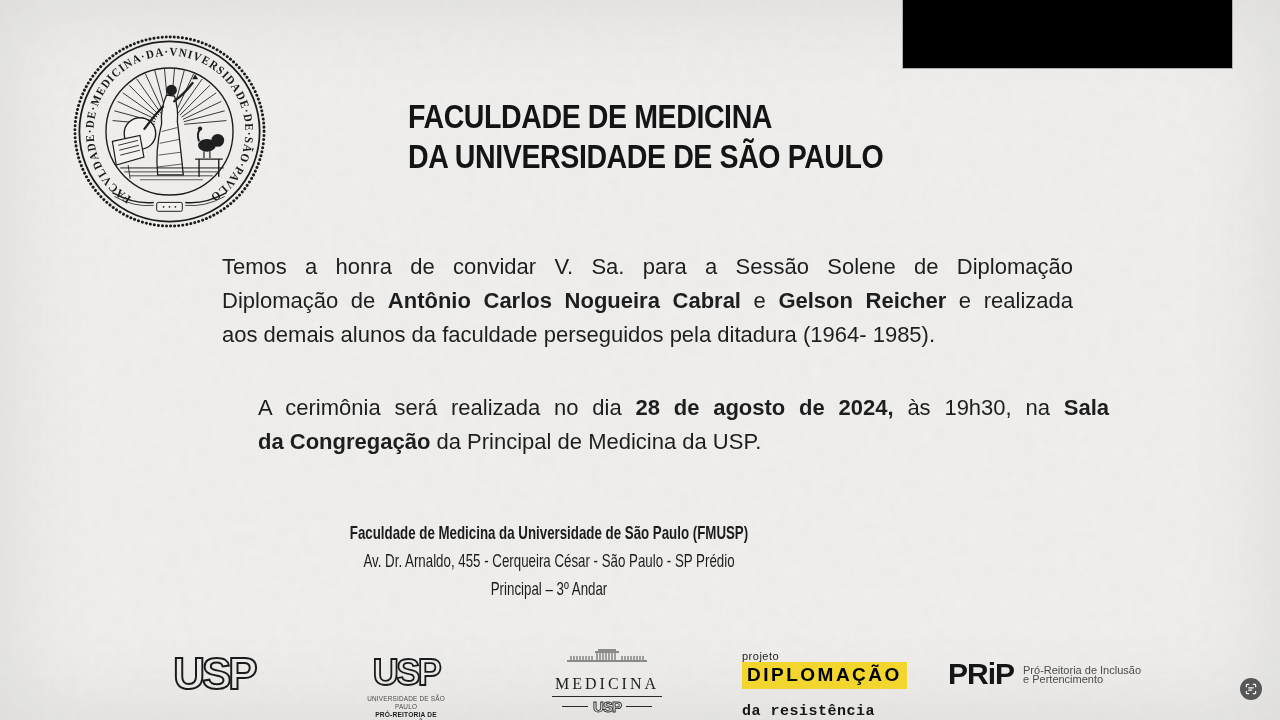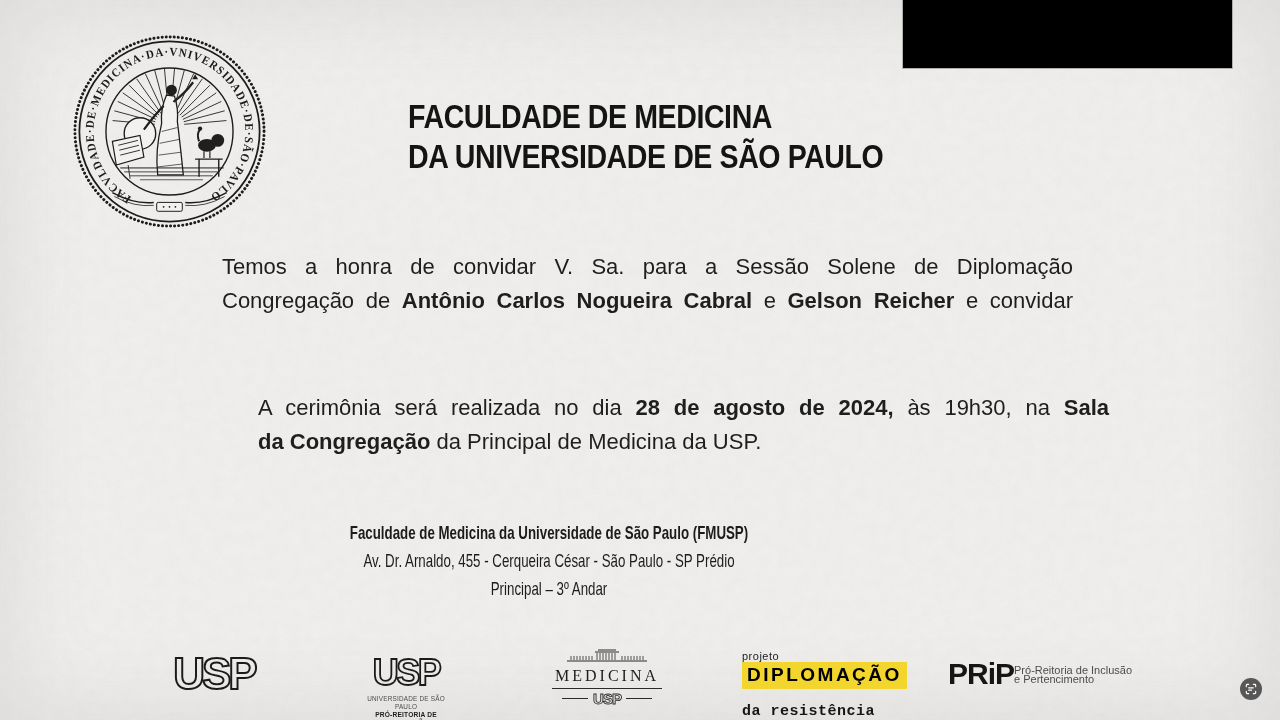--- a/index.html
+++ b/index.html
@@ -39,35 +39,35 @@
   }
   .venue .vb{font-weight:700;}
 
   .logos{position:absolute;left:0;top:0;width:1172px;height:720px;pointer-events:none;}
   .logo{position:absolute;}
   .usp1{left:168px;top:651px;}
   .usp2{left:356px;top:655px;width:100px;text-align:center;}
   .usp2 .tiny1{font-size:6.4px;letter-spacing:.2px;color:#4a4a4a;line-height:8px;margin-top:2px;}
   .usp2 .tiny2{font-size:6.6px;font-weight:700;letter-spacing:.2px;color:#1d1d1d;line-height:8px;}
   .med{left:550px;top:648px;width:114px;text-align:center;color:#1d1d1d;}
-  .med .medname{font-family:"Liberation Serif","DejaVu Serif",serif;font-size:16px;letter-spacing:3px;margin-top:1px;}
+  .med .medname{font-family:"Liberation Serif","DejaVu Serif",serif;font-size:16px;letter-spacing:3px;margin-top:9px;}
   .med .rule{height:1px;background:#2a2a2a;margin:3px 2px 2px 2px;}
   .med .uspRow{display:flex;align-items:center;justify-content:center;gap:4px;}
   .med .sline{flex:0 0 26px;height:1px;background:#2a2a2a;}
   .dip{left:742px;top:650px;}
   .dip .kick{font-size:11px;letter-spacing:.5px;color:#232323;margin-bottom:0;}
   .dip .hl{
     display:inline-block;background:#f2d62e;color:#000000;
     font-size:19px;font-weight:800;letter-spacing:2.5px;padding:2px 5px 3px 5px;
   }
   .dip .sub{
     font-family:"Liberation Mono","DejaVu Sans Mono",monospace;
     font-size:15px;font-weight:700;letter-spacing:.5px;color:#161616;margin-top:14px;
   }
-  .prip{left:948px;top:660px;display:flex;align-items:flex-start;}
+  .prip{left:948px;top:660px;display:flex;align-items:flex-start;gap:9px;}
   .prip .mark{font-size:30px;font-weight:800;letter-spacing:-1px;line-height:28px;color:#151515;}
   .prip .side{font-size:11px;line-height:9px;color:#4c4c4c;padding-top:6px;}
 
   .scan-btn{
     position:absolute;left:1240px;top:678px;width:22px;height:22px;border-radius:50%;
     background:rgba(62,62,62,.85);display:flex;align-items:center;justify-content:center;
     cursor:pointer;
   }
 </style>
 </head>
@@ -160,21 +160,22 @@
 
   <div class="black-bar"></div>
 
   <div class="title">
     <div>FACULDADE DE MEDICINA</div>
     <div>DA UNIVERSIDADE DE SÃO PAULO</div>
   </div>
 
   <div class="bodytext p1">
       <div class="line just"><span>Temos a honra de convidar V. Sa. para a Sessão Solene de Diplomação</span></div>
-      <div class="line just"><span>Congregação de </span><span class="b">Antônio Carlos Nogueira Cabral</span><span> e </span><span class="b">Gelson Reicher</span><span> e convidar</span></div>
+      <div class="line just"><span>Diplomação de </span><span class="b">Antônio Carlos Nogueira Cabral</span><span> e </span><span class="b">Gelson Reicher</span><span> e realizada</span></div>
+      <div class="line"><span>aos demais alunos da faculdade perseguidos pela ditadura (1964- 1985).</span></div>
     </div>
   <div class="bodytext p2">
       <div class="line just"><span>A cerimônia será realizada no dia </span><span class="b">28 de agosto de 2024,</span><span> às 19h30, na </span><span class="b">Sala</span></div>
       <div class="line"><span class="b">da Congregação</span><span> da Principal de Medicina da USP.</span></div>
     </div>
 
   <div class="venue">
     <div class="vb">Faculdade de Medicina da Universidade de São Paulo (FMUSP)</div>
     <div>Av. Dr. Arnaldo, 455 - Cerqueira César - São Paulo - SP Prédio</div>
     <div>Principal – 3º Andar</div>

